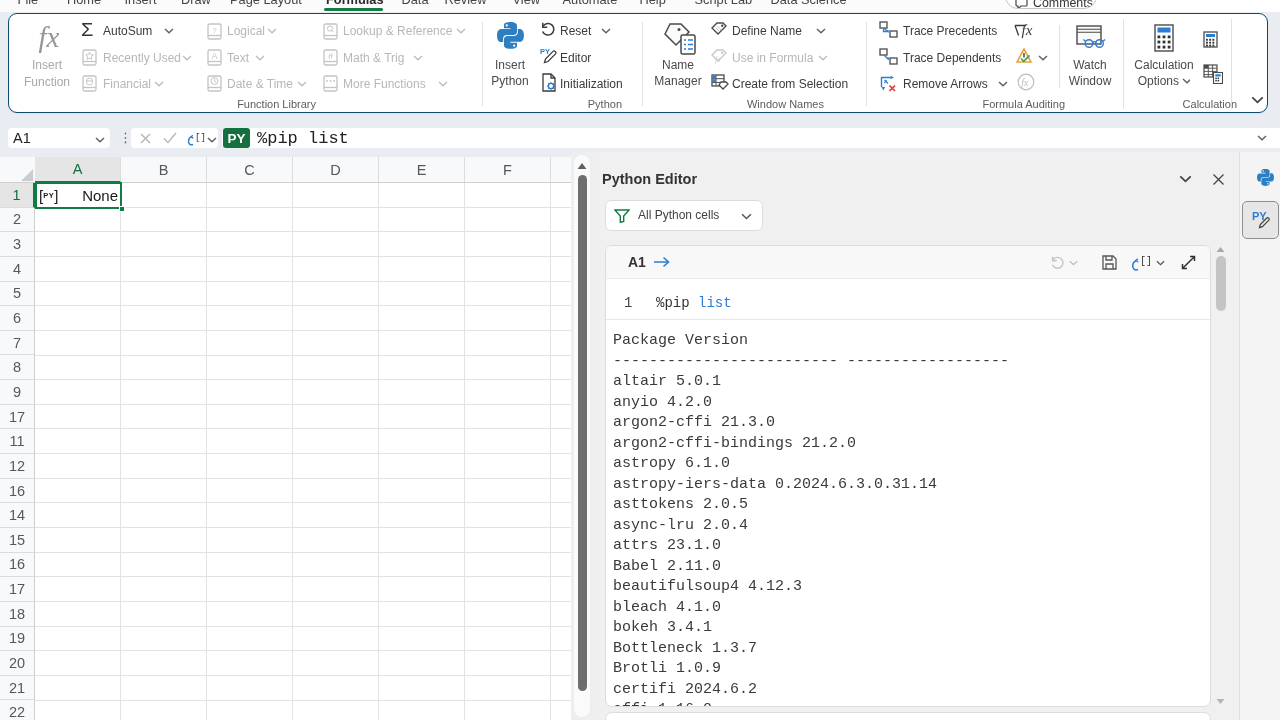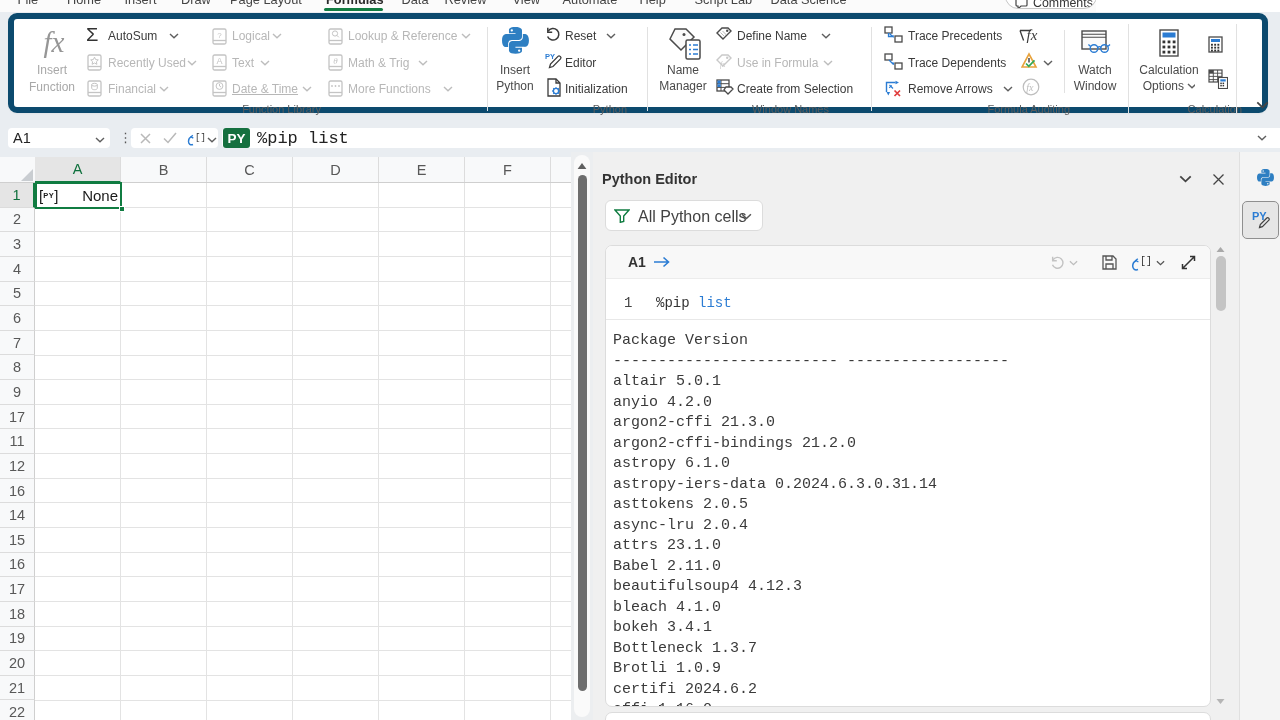--- a/index.html
+++ b/index.html
@@ -7,21 +7,21 @@
 #app{position:relative;width:1280px;height:720px;background:#fff;}
 .abs{position:absolute;}
 
 #topbar{position:absolute;left:0;top:0;width:1096px;height:12px;background:#fbfbfb;overflow:hidden;}
 .tab{position:absolute;top:-7px;font-size:12.8px;color:#444;line-height:14px;white-space:nowrap;}
 .tab.sel{color:#217346;font-weight:bold;color:#2b2b2b;}
 #funder{position:absolute;left:324px;top:8px;width:59px;height:3px;background:#127c42;border-radius:2px;}
 .topbtn{position:absolute;top:-17px;height:26px;border-radius:13px;font-size:12.4px;overflow:hidden;}
 
 #chromebg{position:absolute;left:0;top:12px;width:1280px;height:145px;background:#e9edf1;}
-#panel{position:absolute;left:8px;top:1px;width:1260px;height:100px;background:#fff;border:6px solid #0c4a6e;border-radius:9px;box-shadow:0 1px 2px rgba(0,0,0,.04);}
+#panel{position:absolute;left:8px;top:1px;width:1260px;height:100px;background:#fff;border:1px solid #0c4a6e;border-radius:9px;box-shadow:0 1px 2px rgba(0,0,0,.04);}
 .rlab{position:absolute;top:84px;font-size:11px;color:#5c5c5c;text-align:right;white-space:nowrap;}
 .gtxt{font-size:12px;color:#a8a8a8;text-align:center;line-height:14px;white-space:nowrap;}
 .rdiv{position:absolute;width:1px;background:#e1e1e1;}
 .ri{position:absolute;font-size:12px;white-space:nowrap;line-height:15px;}
 .en{color:#3b3b3b}.dis{color:#b7b7b7}
 .icb{position:absolute;}
 .chev{stroke:#5f5f5f;stroke-width:1.4;fill:none;}
 .chevd{stroke:#bdbdbd;}
 svg{display:block}
 
@@ -147,21 +147,21 @@
   <svg class="abs" style="left:246px;top:41px" width="10" height="6">
           <use href="#chv" class="chev chevd"></use>
         </svg>
 
   <svg class="icb" style="left:198px;top:61px" width="15" height="17" viewBox="0 0 15 17">
           <rect x="1" y="1" width="13" height="15" rx="1.5" fill="none" stroke="#c4c4c4" stroke-width="1.3"></rect>
           <path d="M1 12.5h13" stroke="#c4c4c4" stroke-width="1.3"></path>
           <circle cx="7.5" cy="6" r="3.4" fill="none" stroke="#c4c4c4"></circle>
           <path d="M7.5 3.8V6l1.6 1" fill="none" stroke="#c4c4c4"></path>
         </svg>
-  <div class="ri dis" style="left:218px;top:63px;text-decoration:underline;">Date &amp; Time</div>
+  <div class="ri dis" style="left:218px;top:63px;">Date &amp; Time</div>
   <svg class="abs" style="left:288px;top:67px" width="10" height="6">
           <use href="#chv" class="chev chevd"></use>
         </svg>
 
   <svg class="icb" style="left:314px;top:9px" width="15" height="17" viewBox="0 0 15 17">
           <rect x="1" y="1" width="13" height="15" rx="1.5" fill="none" stroke="#c4c4c4" stroke-width="1.3"></rect>
           <path d="M1 12.5h13" stroke="#c4c4c4" stroke-width="1.3"></path>
           <circle cx="7" cy="5.5" r="2.6" fill="none" stroke="#c4c4c4"></circle>
           <path d="M8.8 7.3l2 2" stroke="#c4c4c4"></path>
         </svg>
@@ -485,21 +485,21 @@
       <use href="#chv" class="chev" style="stroke:#444;stroke-width:1.2"></use>
     </svg>
   <svg class="abs" style="left:619px;top:21px" width="13" height="13" viewBox="0 0 13 13">
       <path d="M1.5 1.5l10 10M11.5 1.5l-10 10" stroke="#444" stroke-width="1.3"></path>
     </svg>
 
   <div class="card" style="left:12px;top:48px;width:158px;height:31px;"></div>
   <svg class="abs" style="left:21px;top:57px" width="16" height="14" viewBox="0 0 16 14">
       <path d="M1 1h14L9.7 7v5.5l-3.4 .8V7z" fill="none" stroke="#107c41" stroke-width="1.4"></path>
     </svg>
-  <div class="abs" style="left:45px;top:56px;font-size:16px;color:#424242;">All Python cells</div>
+  <div class="abs" style="left:45px;top:56px;font-size:12px;color:#424242;">All Python cells</div>
   <svg class="abs" style="left:148px;top:61px" width="11" height="7" viewBox="0 0 10 6">
       <use href="#chv" class="chev" style="stroke:#555;stroke-width:1.2"></use>
     </svg>
 
   <div class="card" style="left:12px;top:93px;width:606px;height:462px;overflow:hidden;border-radius:7px;">
     <div class="abs" style="left:0;top:0;width:100%;height:33px;background:#f8f8f8;border-bottom:1px solid #ececec;"></div>
     <div class="abs" style="left:22px;top:8px;font-size:14px;font-weight:bold;color:#333;">A1</div>
     <svg class="abs" style="left:47px;top:10px" width="18" height="12" viewBox="0 0 18 12">
         <path d="M1 6h14M10.5 1.5L15.5 6l-5 4.5" fill="none" stroke="#2b7cd3" stroke-width="1.6"></path>
       </svg>

